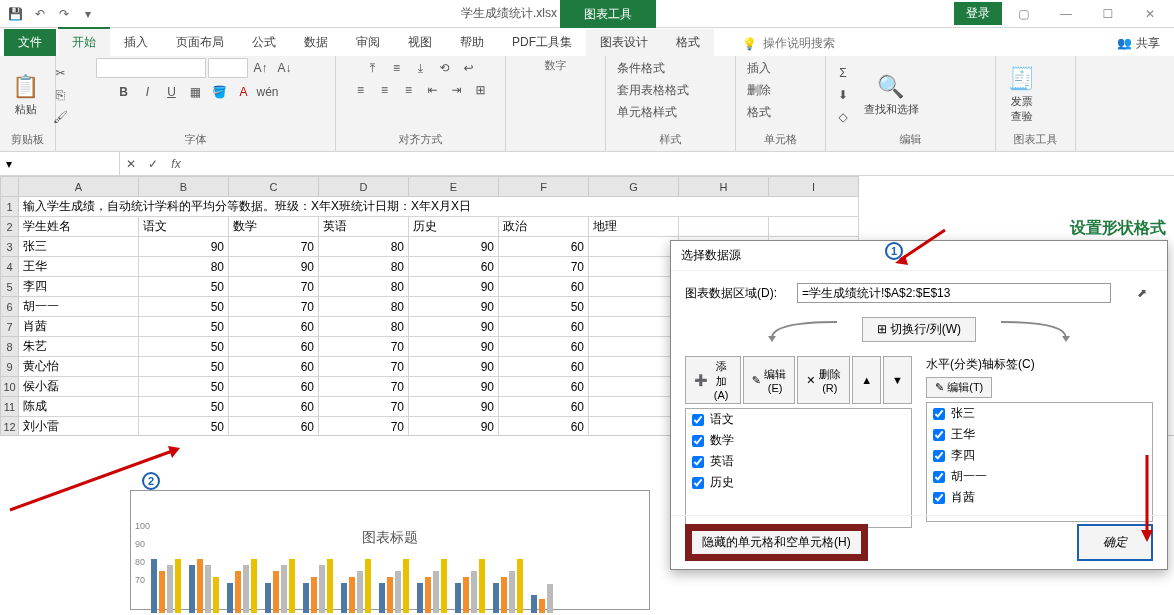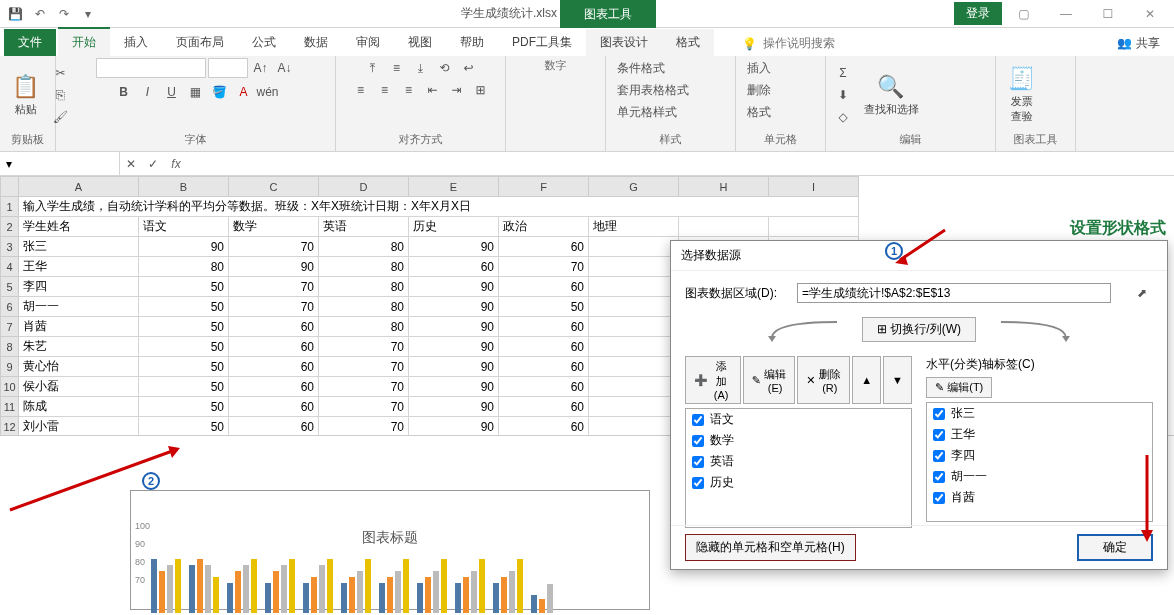--- a/index.html
+++ b/index.html
@@ -70,22 +70,22 @@
 .arrow-svg { width: 80px; height: 24px; }
 .lists { display: flex; gap: 14px; }
 .list-col { flex: 1; }
 .list-hdr { font-size: 12px; margin-bottom: 4px; }
 .list-toolbar { display: flex; gap: 2px; margin-bottom: 4px; }
 .tbtn { border: 1px solid #aaa; background: #f4f4f4; padding: 2px 8px; font-size: 11px; cursor: pointer; display:flex; align-items:center; gap:3px;}
 .list-box { border: 1px solid #aaa; height: 120px; overflow: auto; }
 .list-item { display: flex; align-items: center; gap: 6px; padding: 2px 6px; font-size: 12px; }
 .list-item input { width:12px; height:12px; }
 .dlg-footer { display:flex; justify-content:space-between; padding: 8px 14px; border-top:1px solid #eee; position:absolute; bottom:0; left:0; right:0;}
-.dlg-ok { border:2px solid #1a5fb4; background:#f4f4f4; padding: 3px 24px; font-size:12px; cursor:pointer;}
-.dlg-hidden-btn { border:1px solid #7f1d1d; background:#f4f4f4; padding: 3px 10px; font-size:12px;}
+.dlg-ok { border:2px solid #1a5fb4; background:#f4f4f4; padding: 3px 24px; font-size:12px; cursor:pointer;font-style:italic;}
+.dlg-hidden-btn { border:7px solid #7f1d1d; background:#f4f4f4; padding: 3px 10px; font-size:12px;}
 
 
 .pane-hdr { position:absolute; right: 8px; top: 218px; color:#1e7a3e; font-size: 16px; font-weight:bold;}
 
 
 .anno-arrow1 { position:absolute; left: 890px; top: 225px; width:60px; height:40px; pointer-events:none;}
 .anno-arrow2 { position:absolute; left: 0px; top: 440px; width:200px; height:80px; pointer-events:none;}
 .anno-arrow3 { position:absolute; left: 1132px; top: 450px; width:30px; height:100px; pointer-events:none;}
 .circ { width:18px; height:18px; border-radius:50%; background:#fff; border:2px solid #1a5fb4; color:#1a5fb4; font-size:11px; font-weight:bold; display:flex; align-items:center; justify-content:center; position:absolute;}
 </style>

